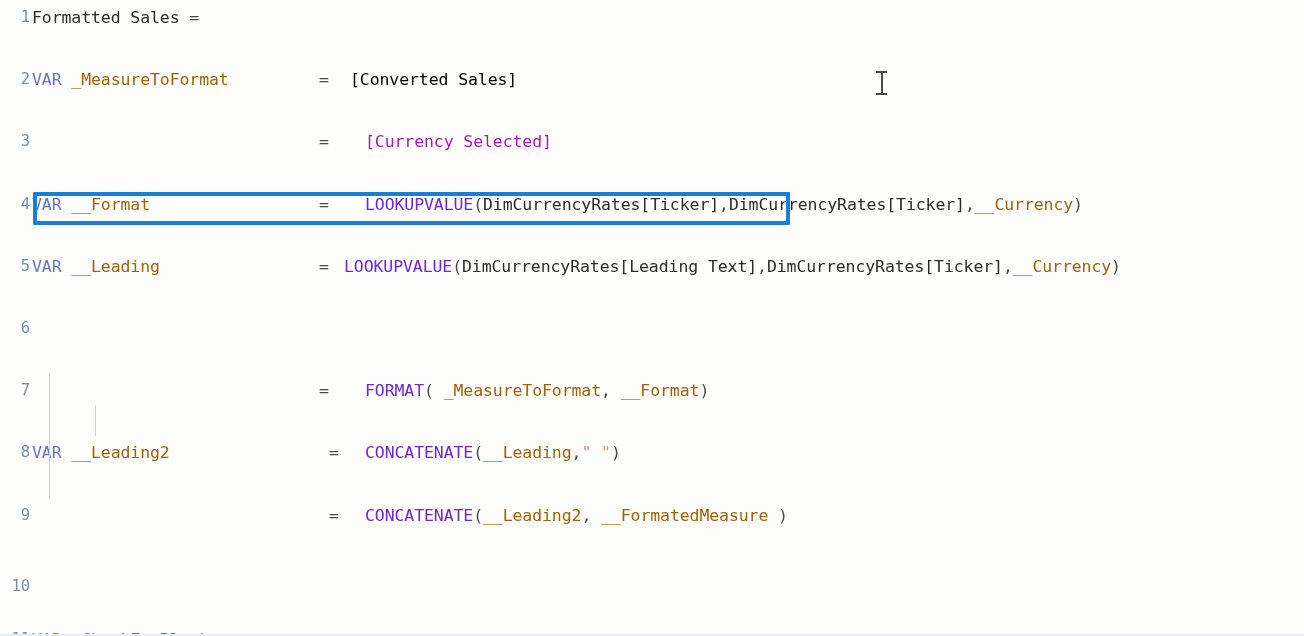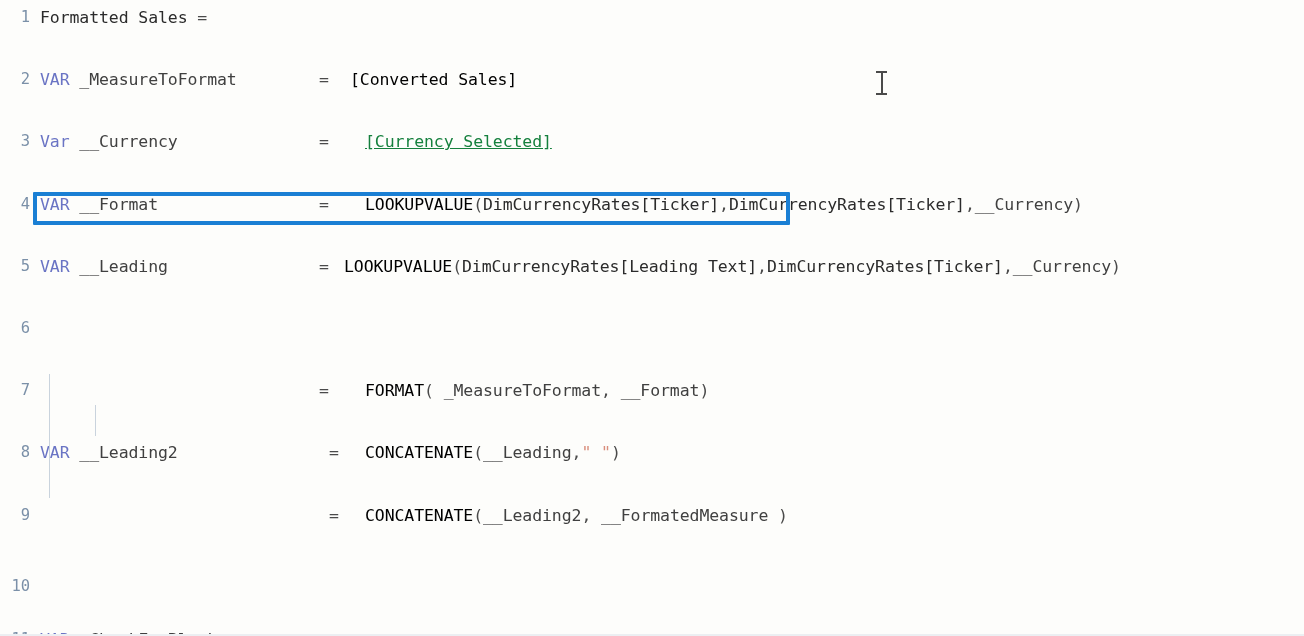--- a/index.html
+++ b/index.html
@@ -27,29 +27,29 @@
     position:absolute;
     left:0;top:0;
     width:30px;
     text-align:right;
     color:#7b90a8;
     font-size:15.5px;
     font-family:"DejaVu Sans Mono","Liberation Mono",monospace;
   }
   .code{
     position:absolute;
-    left:40px;top:0;
+    left:32px;top:0;
     white-space:pre;
   }
 
   
   .kw   {color:#6a74c4;text-align:right;}      
-  .var  {color:#404040;}      
-  .fn   {color:#000000;margin-top:44px;}      
-  .meas {color:#15803d;text-decoration:underline;}      
+  .var  {color:#a16207;}      
+  .fn   {color:#6d28d9;margin-top:44px;}      
+  .meas {color:#a21caf;}      
   .tbl  {color:#2b2b2b;}      
   .str  {color:#d98d7b;}      
   .punc {color:#4a4a4a;}
 
   
   .eq{
     position:absolute;
     top:0;
     color:#4a4a4a;
   }
@@ -97,21 +97,20 @@
 
   <div class="row" style="top:33px">
     <span class="gutter">2</span>
     <span class="code"><span class="kw">VAR</span><span> </span><span class="var">_MeasureToFormat</span></span>
     <span class="eq" style="left:319px">=</span>
     <span class="code" style="left:350px">[Converted Sales]</span>
   </div>
 
   <div class="row" style="top:64px">
     <span class="gutter">3</span>
-    <span class="code"><span class="kw">Var</span><span> </span><span class="var">__Currency</span></span>
     <span class="eq" style="left:319px">=</span>
     <span class="code meas" style="left:365px">[Currency Selected]</span>
   </div>
 
   <div class="row" style="top:95px">
     <span class="gutter">4</span>
     <span class="code"><span class="kw">VAR</span><span> </span><span class="var">__Format</span></span>
     <span class="eq" style="left:319px">=</span>
     <span class="code" style="left:365px"><span class="fn">LOOKUPVALUE</span><span class="punc">(</span><span class="tbl">DimCurrencyRates[Ticker]</span><span class="punc">,</span><span class="tbl">DimCurrencyRates[Ticker]</span><span class="punc">,</span><span class="var">__Currency</span><span class="punc">)</span></span>
   </div>

